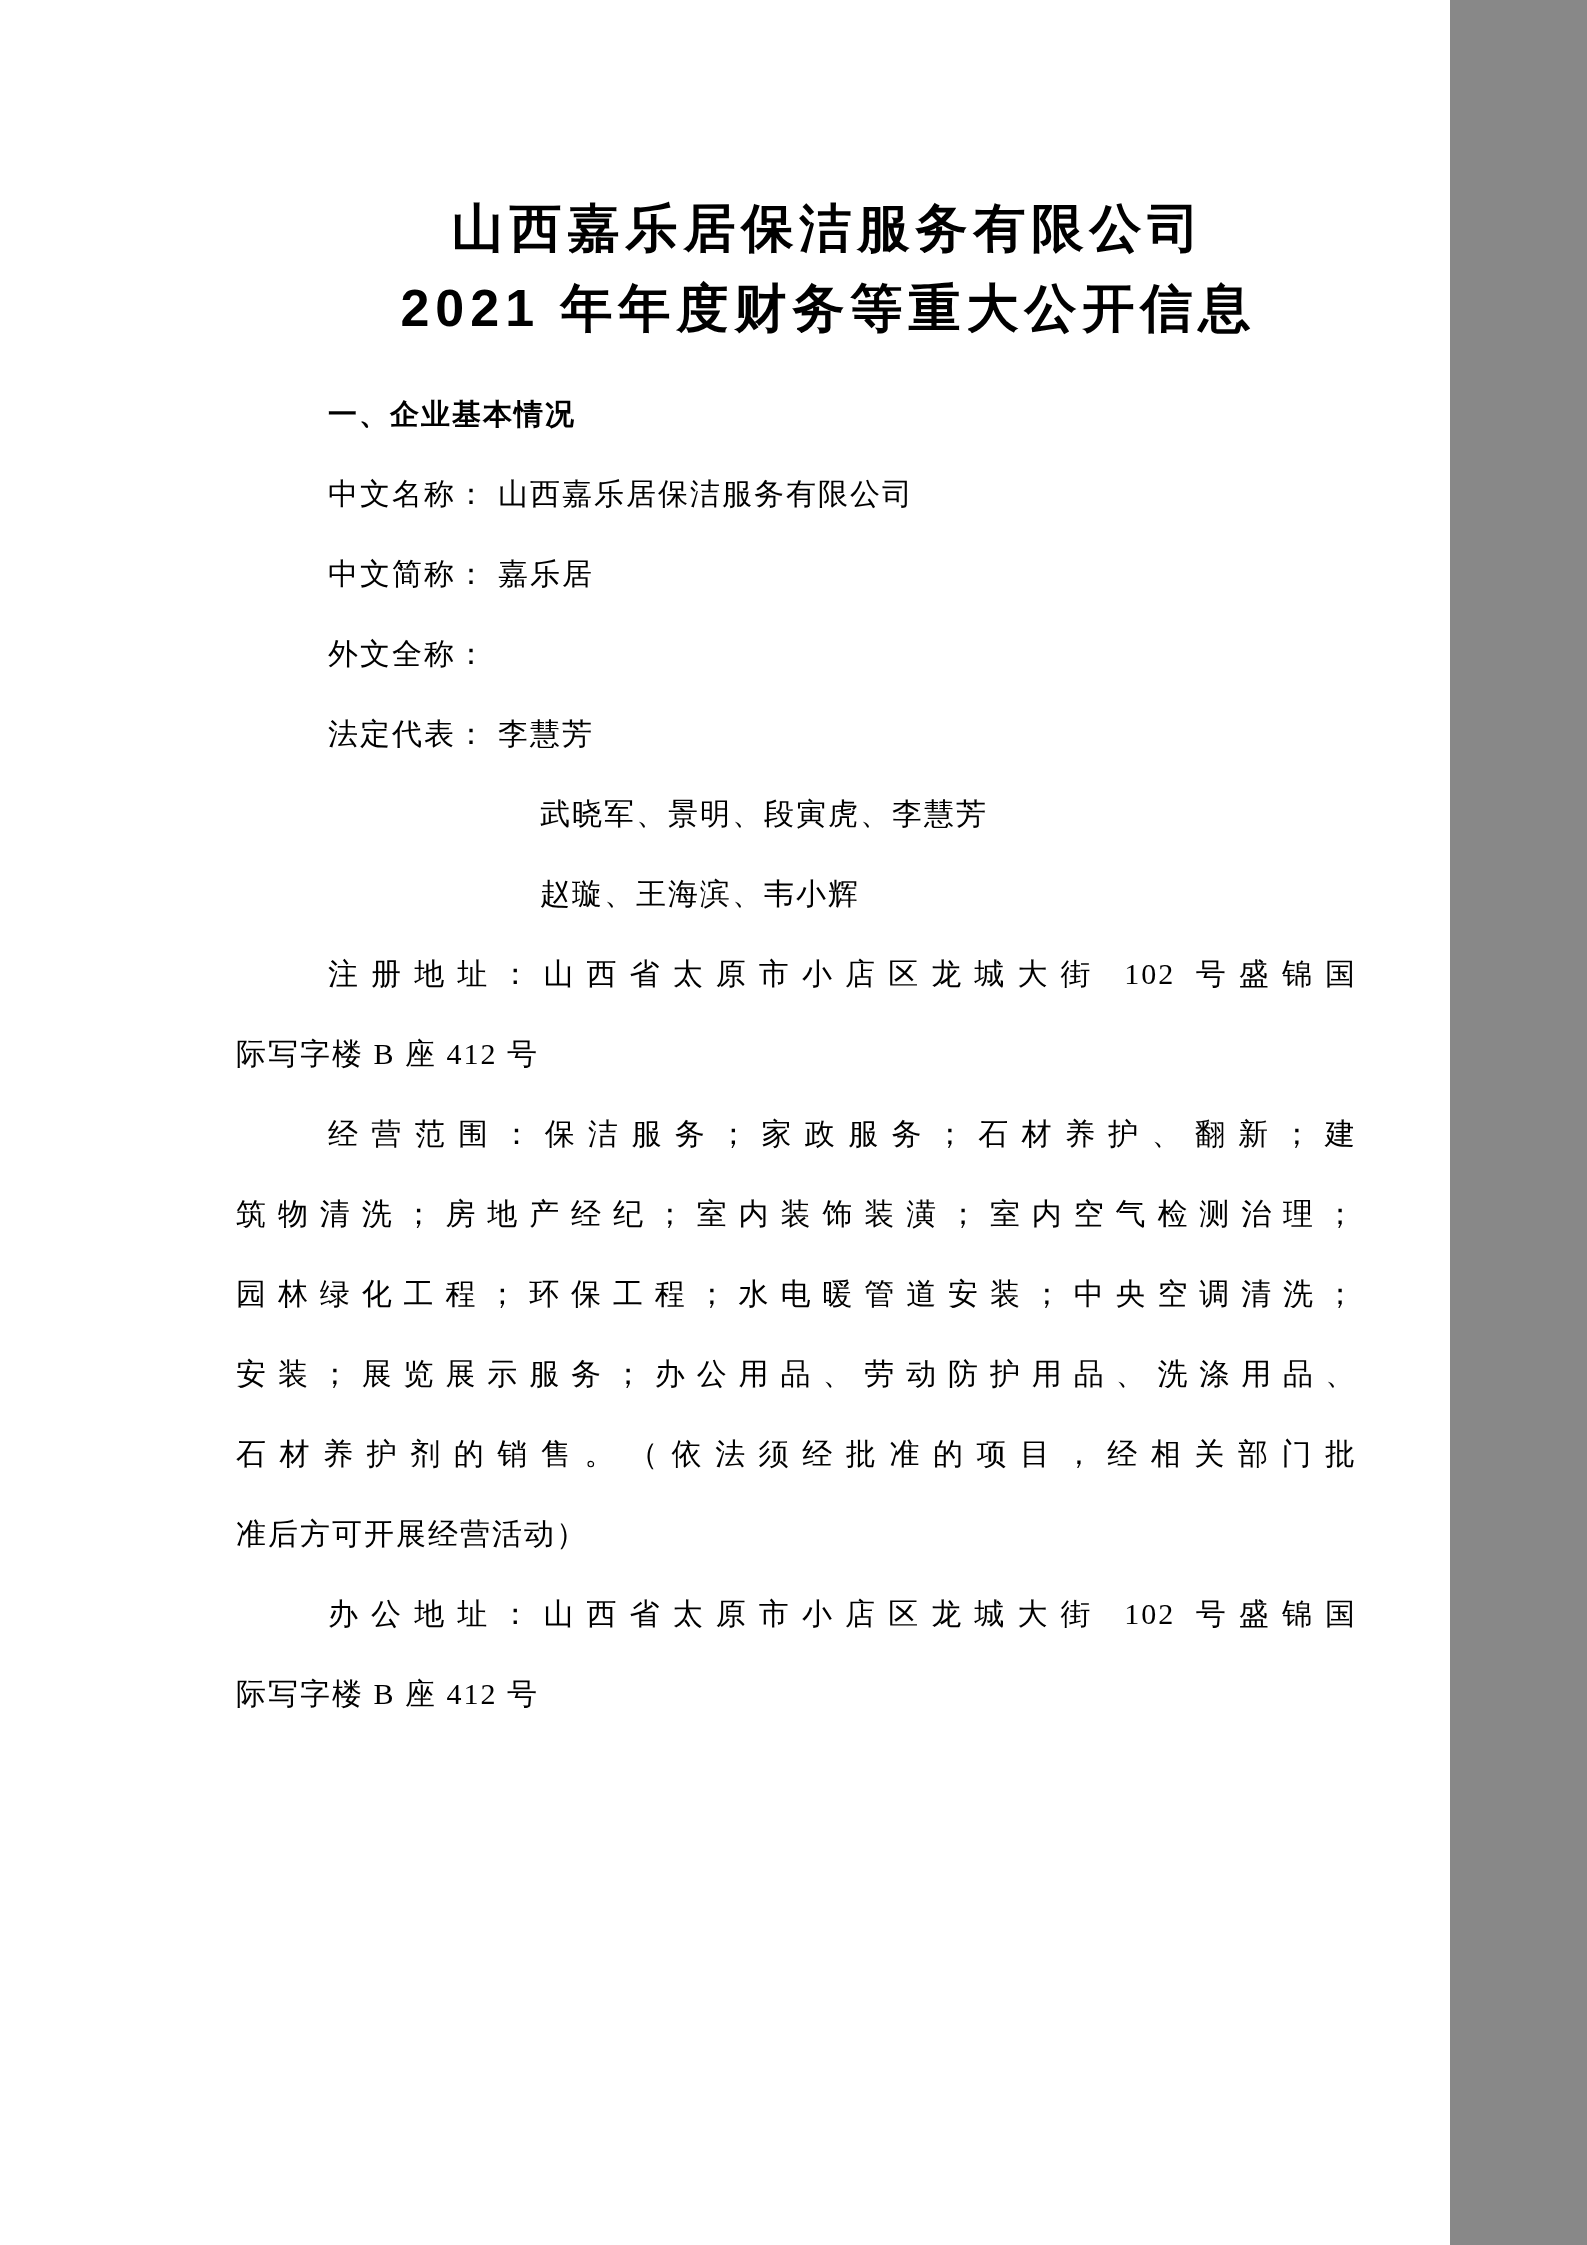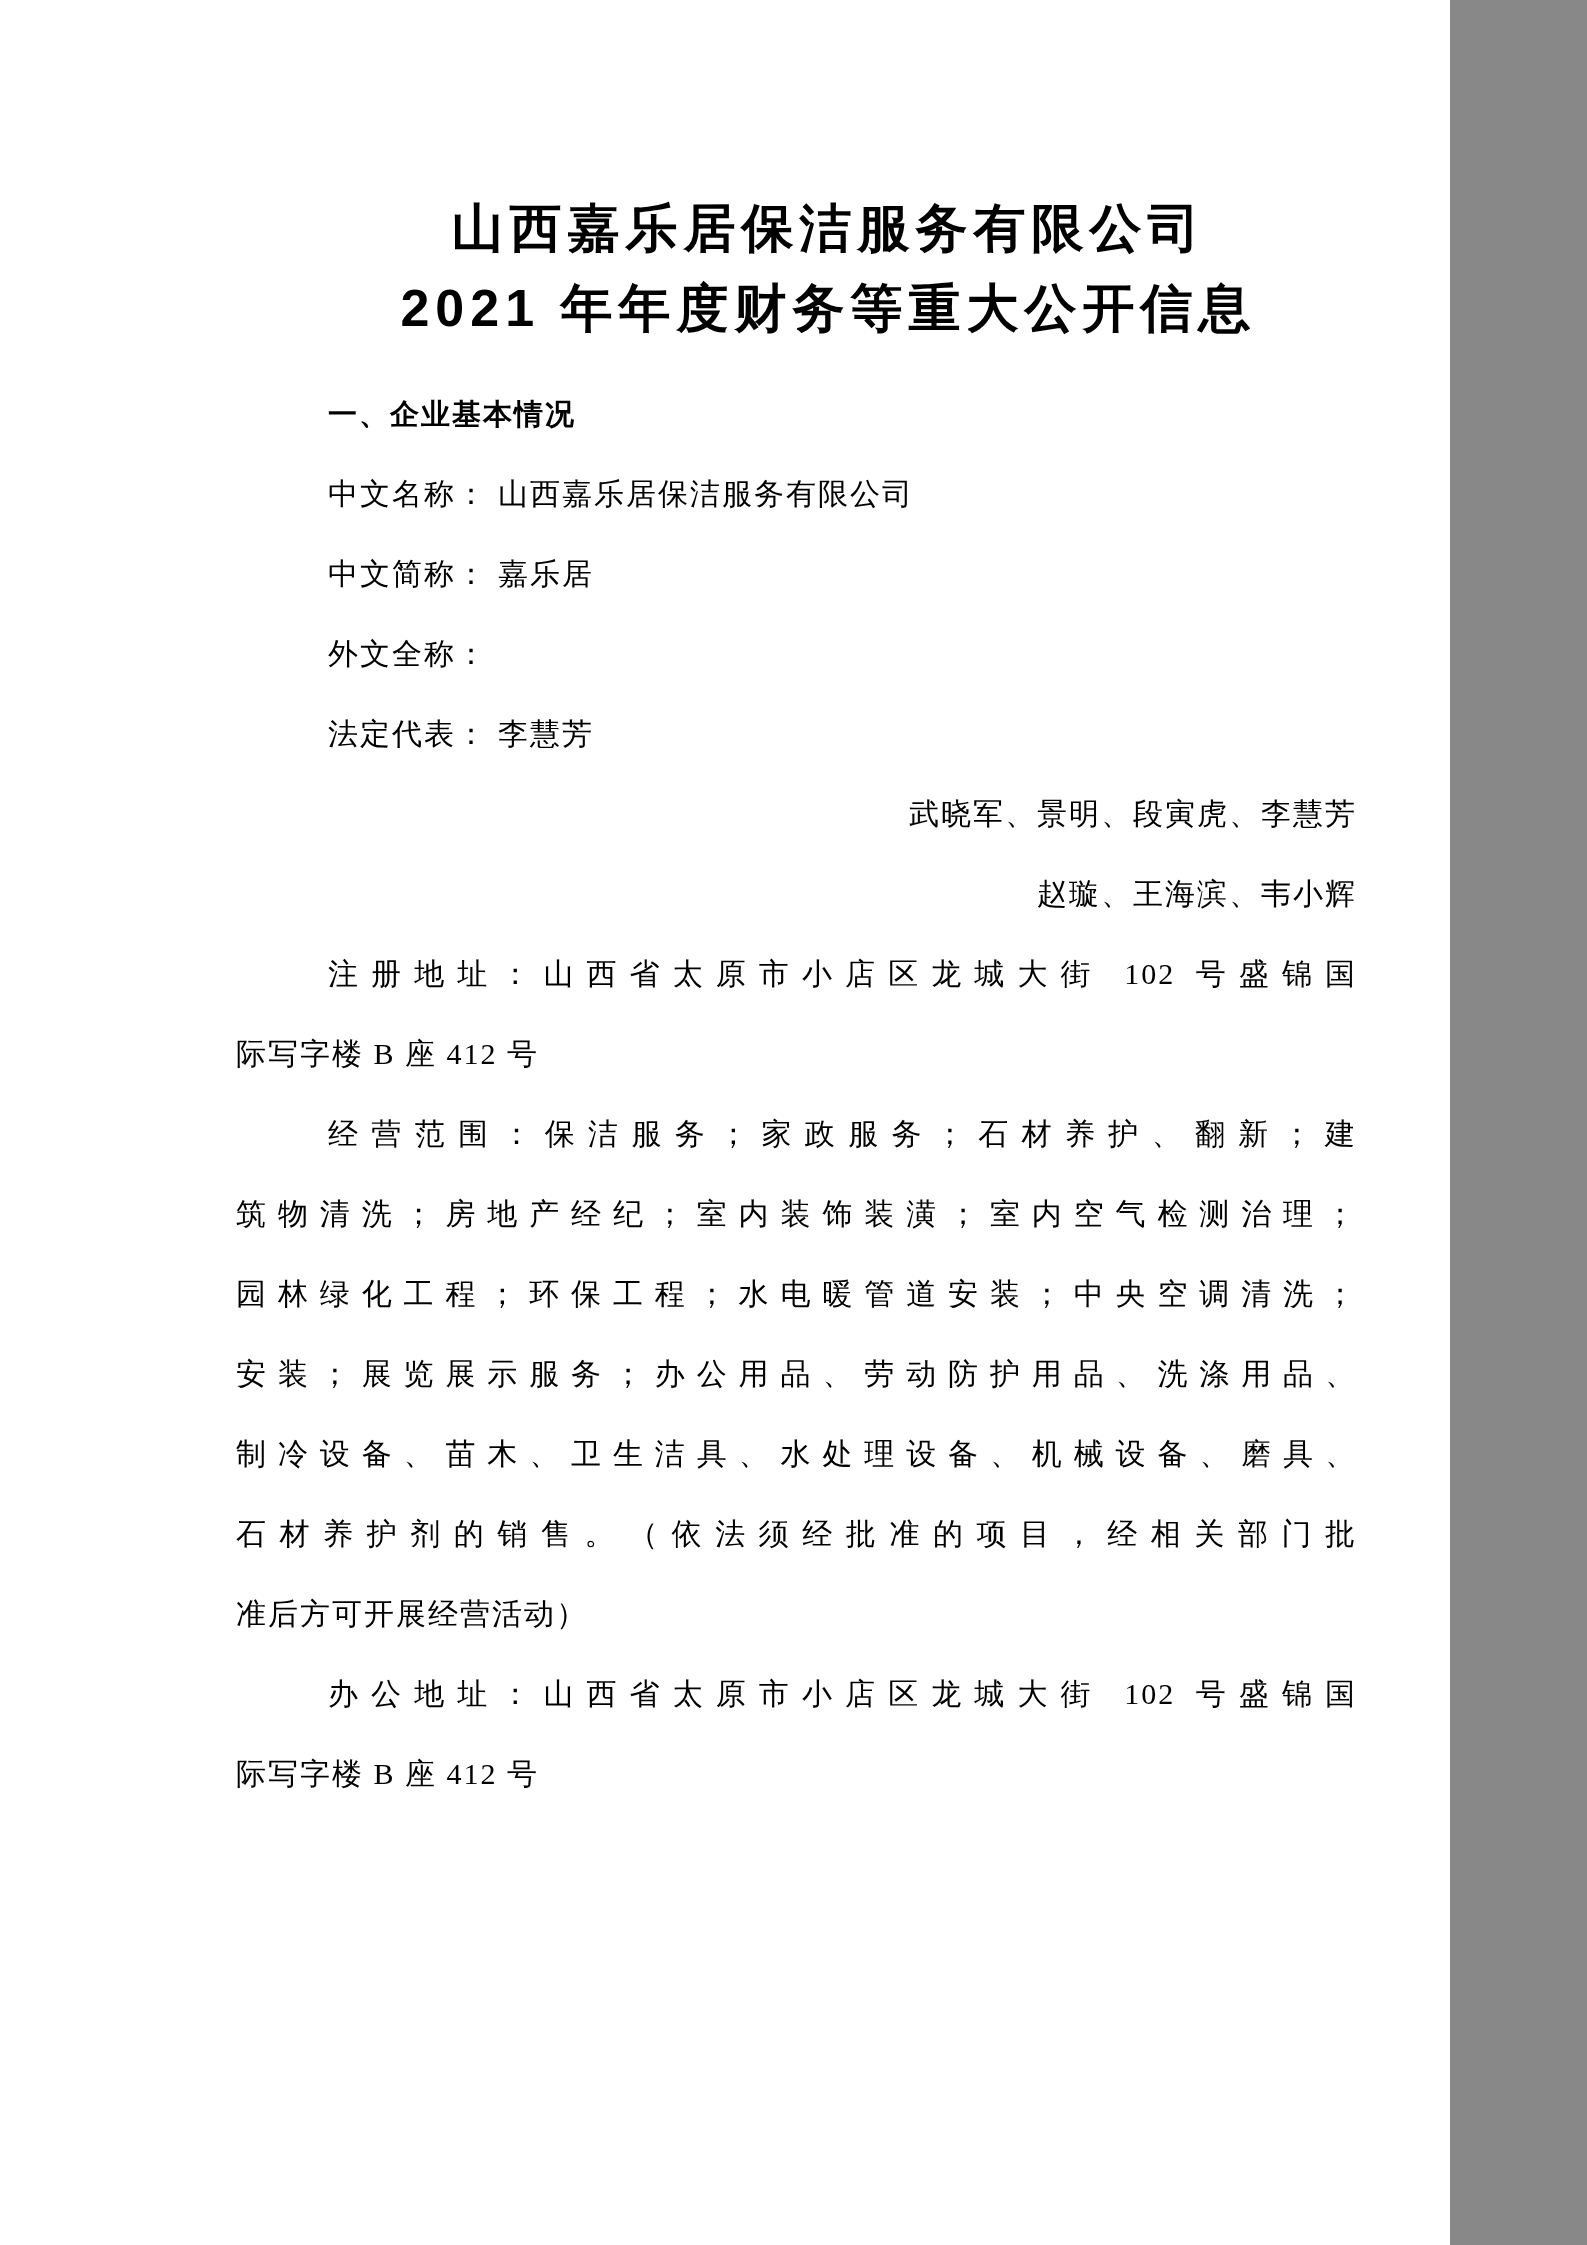--- a/index.html
+++ b/index.html
@@ -37,21 +37,21 @@
     white-space:nowrap;
   }
   .line{
     height:80px;line-height:80px;
     font-size:30px;
     letter-spacing:2px;
     white-space:nowrap;
   }
   .field{padding-left:92px;}
   .fvalue{padding-left:10px;}
-  .cont-shareholder{padding-left:304px;text-align:right;}
+  .cont-shareholder{padding-left:304px;}
   .jline{
     text-align:justify;
     text-align-last:justify;
     text-justify:inter-ideograph;
   }
   .indent{text-indent:92px;}
 </style>
 </head>
 <body>
 
@@ -76,21 +76,20 @@
 
     <div class="line cont-shareholder">赵璇、王海滨、韦小辉</div>
 
     <div class="line jline indent">注册地址：山西省太原市小店区龙城大街 102 号盛锦国</div>
     <div class="line">际写字楼 B 座 412 号</div>
 
     <div class="line jline indent">经营范围：保洁服务；家政服务；石材养护、翻新；建</div>
     <div class="line jline">筑物清洗；房地产经纪；室内装饰装潢；室内空气检测治理；</div>
     <div class="line jline">园林绿化工程；环保工程；水电暖管道安装；中央空调清洗；</div>
     <div class="line jline">安装；展览展示服务；办公用品、劳动防护用品、洗涤用品、</div>
-    <div class="line jline">制冷设备、苗木、卫生洁具、水处理设备、机械设备、磨具、</div>
     <div class="line jline">石材养护剂的销售。（依法须经批准的项目，经相关部门批</div>
     <div class="line">准后方可开展经营活动）</div>
 
     <div class="line jline indent">办公地址：山西省太原市小店区龙城大街 102 号盛锦国</div>
     <div class="line">际写字楼 B 座 412 号</div>
 
   </div>
 </div>
 
 </body></html>

